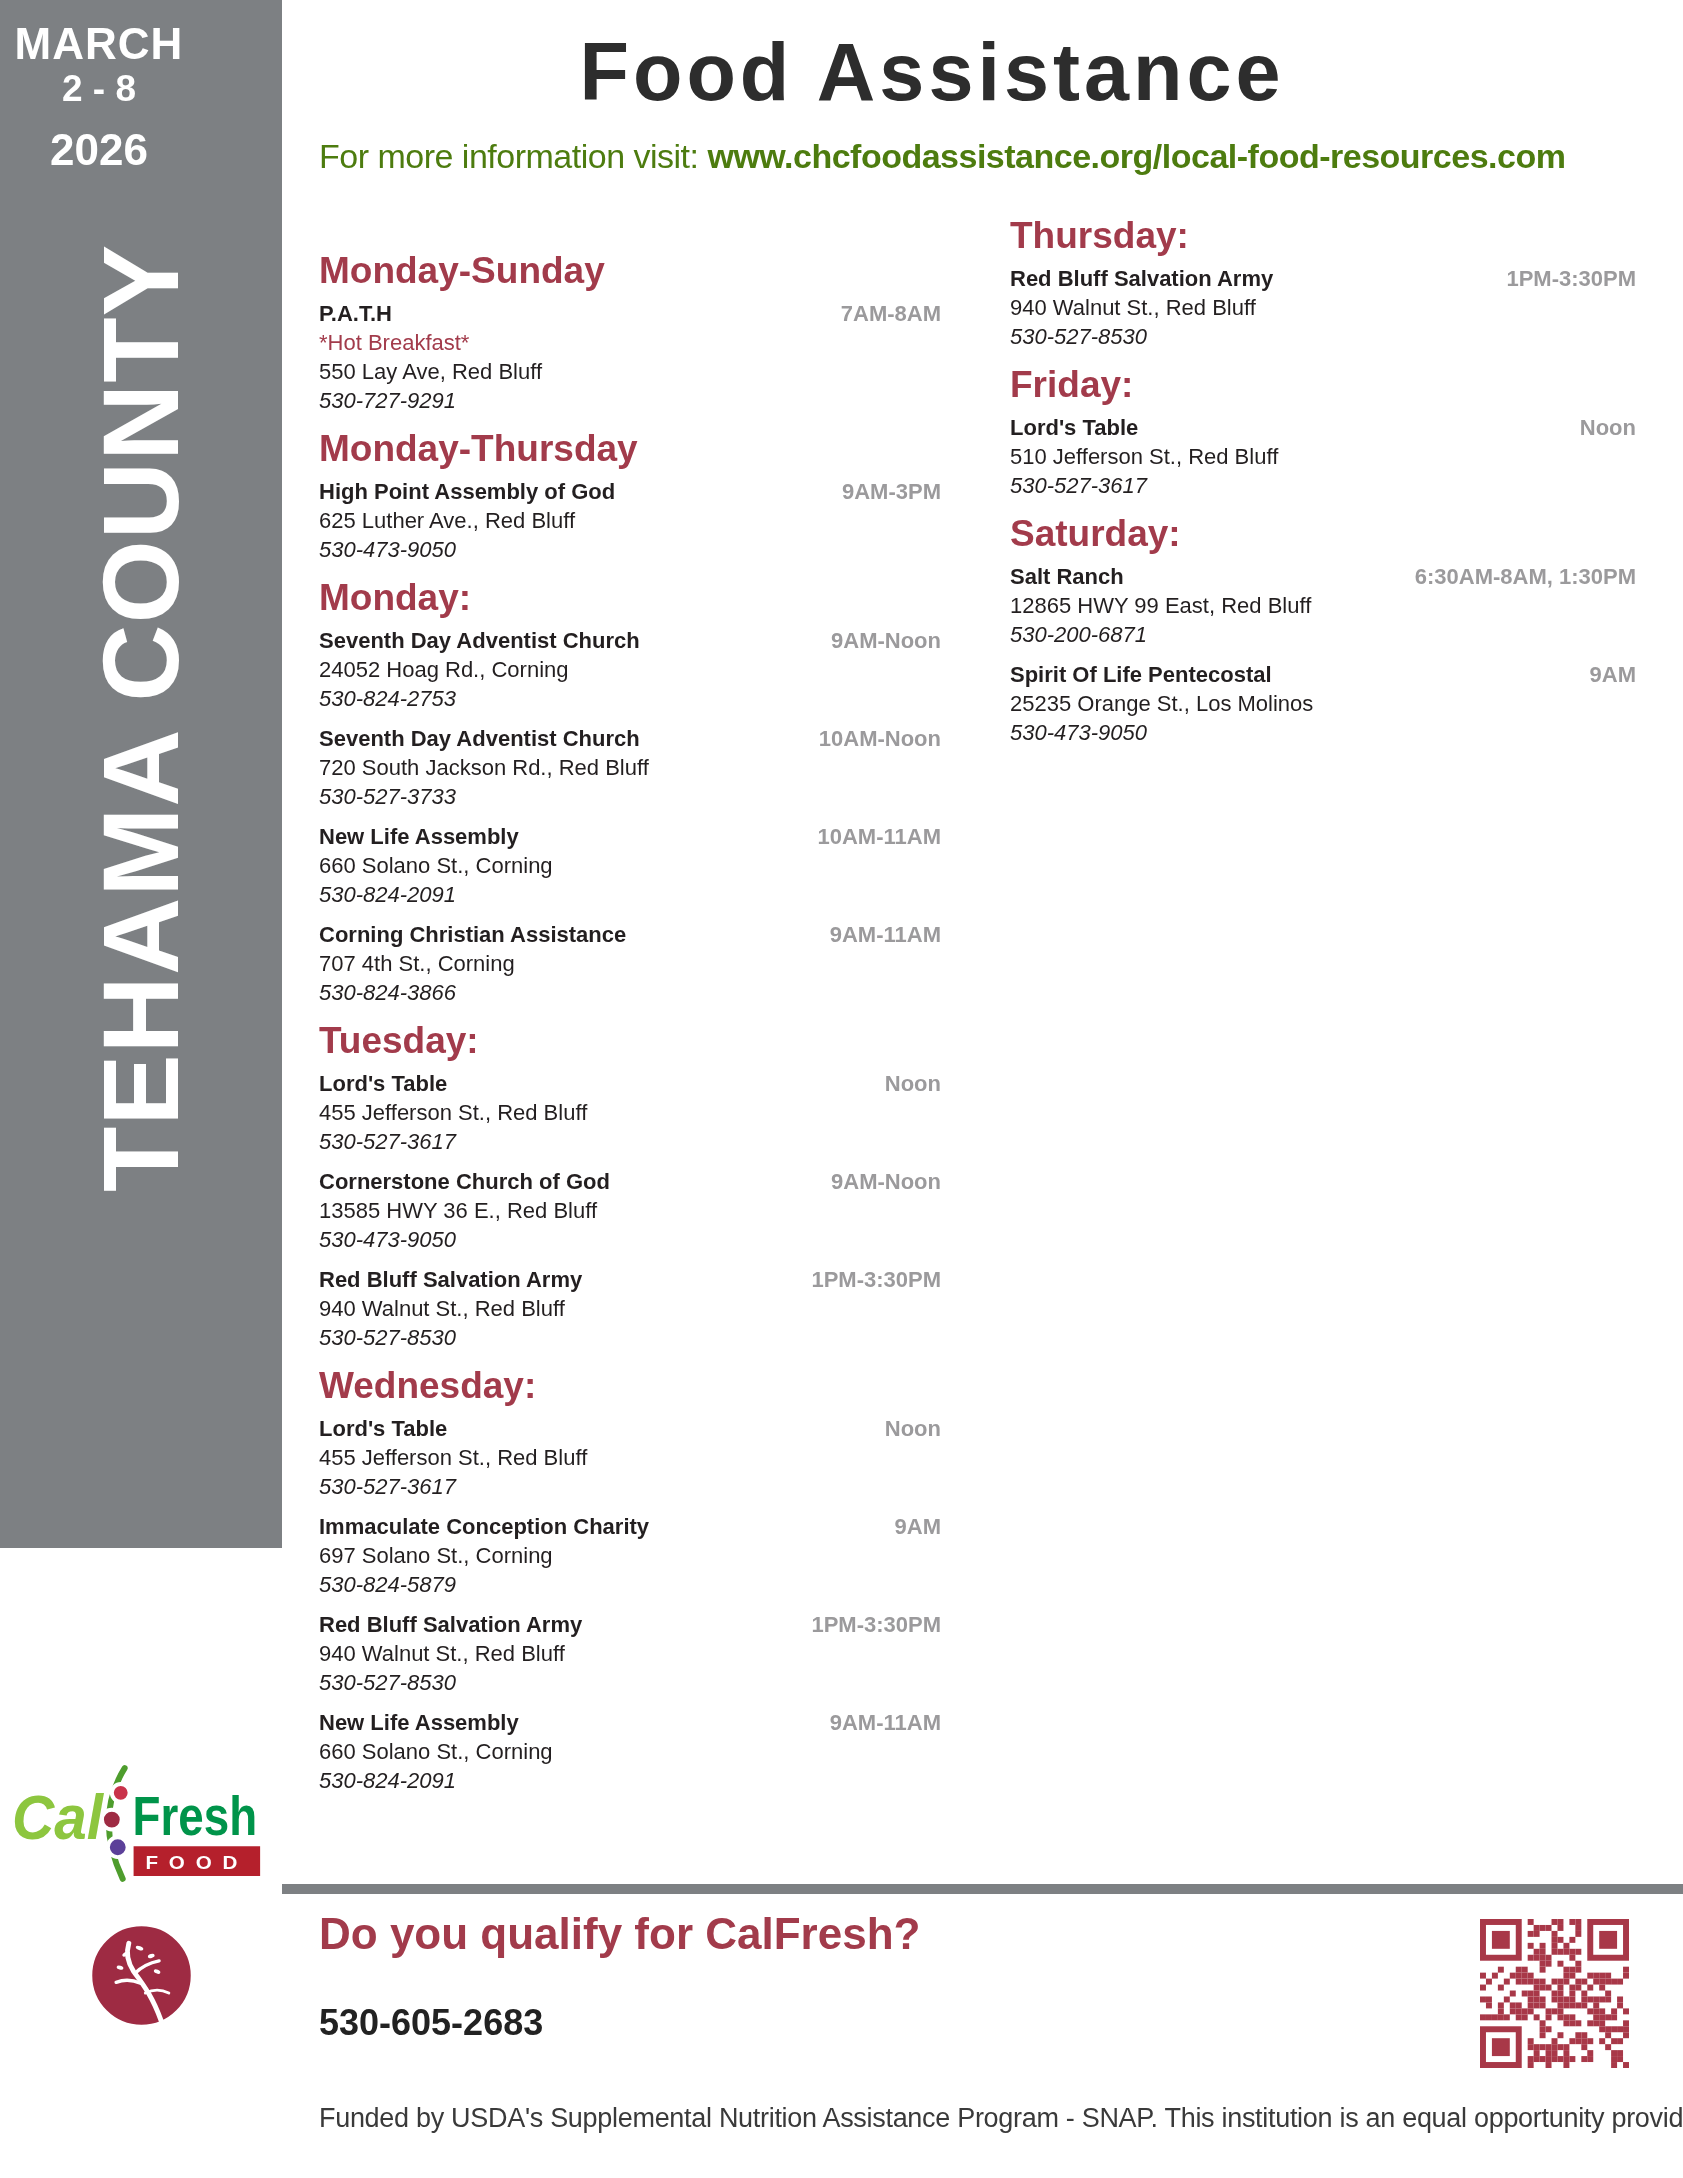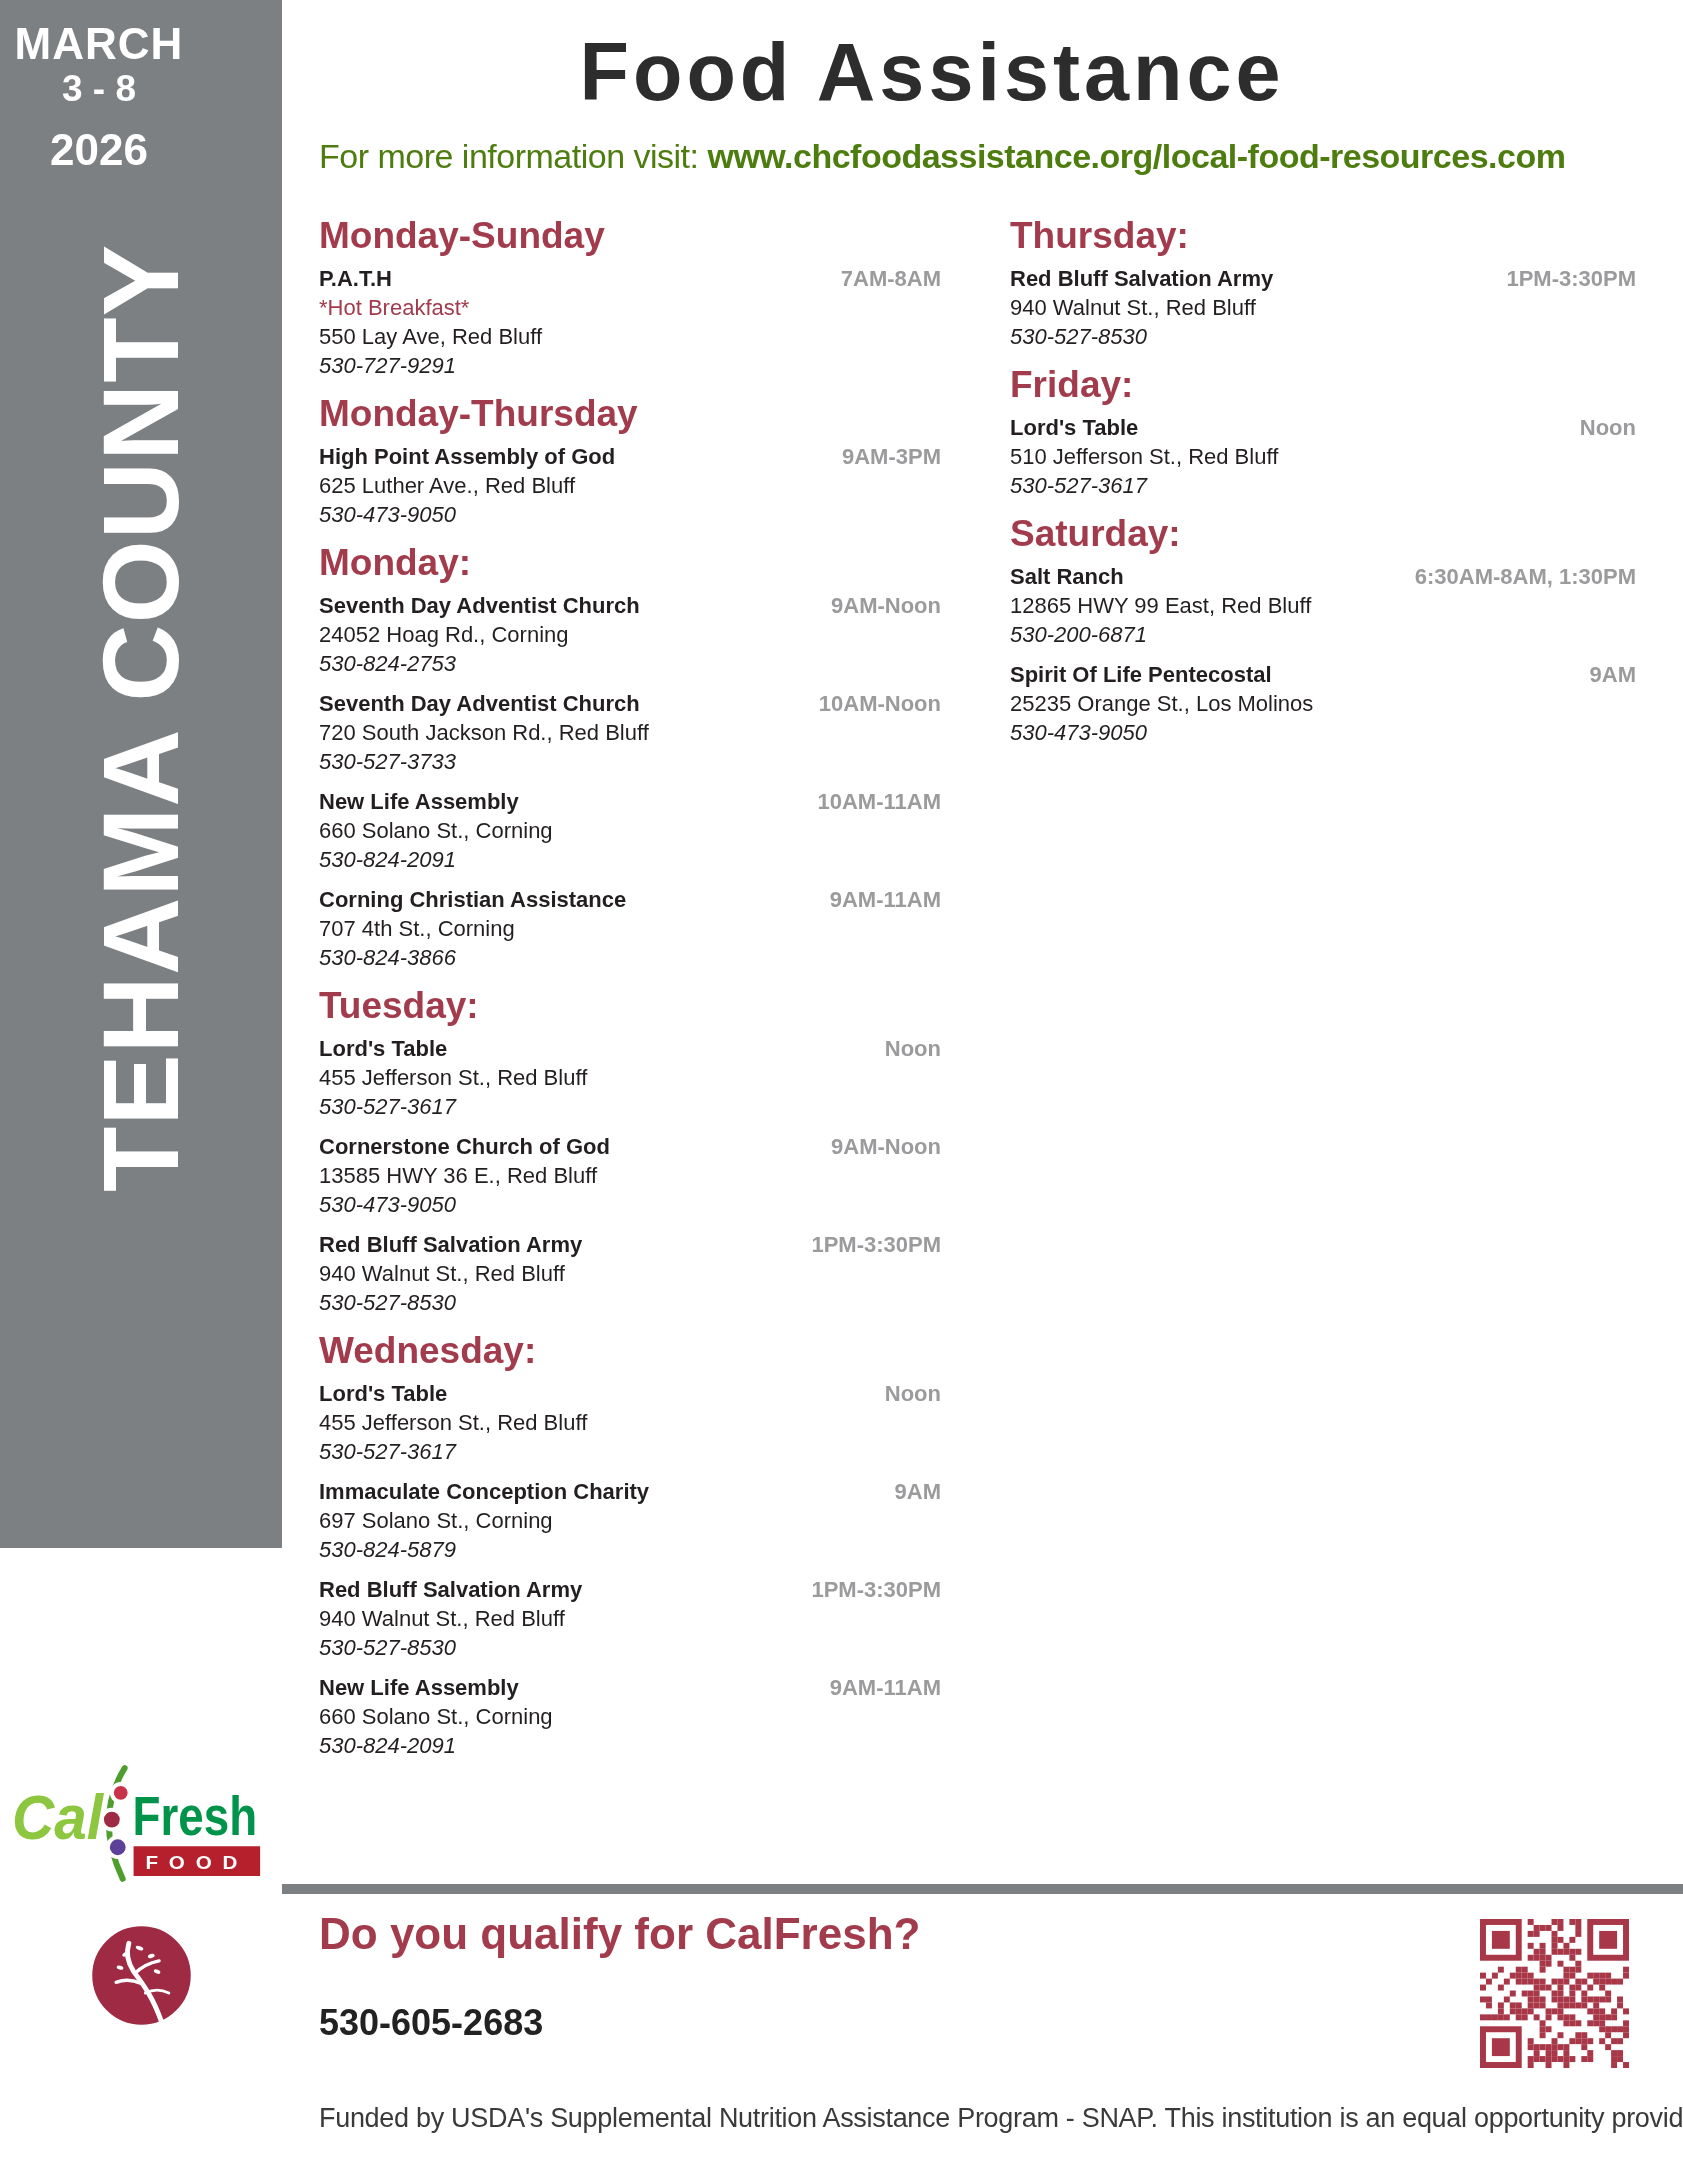--- a/index.html
+++ b/index.html
@@ -25,21 +25,21 @@
 
   
   .title{position:absolute;left:282px;top:26px;width:1300px;text-align:center;
          font-size:81px;font-weight:bold;letter-spacing:4px;color:#2D2D2D;}
   .subtitle{position:absolute;left:319px;top:137px;font-size:34px;letter-spacing:-0.5px;
             color:#4d7c0f;white-space:nowrap;}
   .subtitle b{font-weight:bold;}
 
   
   .col{position:absolute;top:216px;}
-  .col-left{left:319px;width:622px;}
+  .col-left{left:319px;width:622px;margin-top:35px;}
   .col-right{left:1010px;width:626px;}
   .sec-heading{font-size:37px;line-height:40px;font-weight:bold;
                color:var(--accent-maroon,#A23B4B);margin:14px 0 8px 0;}
   .col .sec-heading:first-child{margin-top:0;}
   .entry{margin-bottom:11px;font-size:22px;line-height:29px;}
   .entry-head{display:flex;justify-content:space-between;align-items:flex-start;}
   .entry-name{font-weight:bold;max-width:72%;}
   .entry-time{font-weight:bold;color:var(--time-gray,#9B9A9C);white-space:nowrap;
               flex-shrink:0;text-align:right;}
   .entry-note{color:var(--accent-maroon,#A23B4B);}
@@ -56,21 +56,21 @@
   .qr{position:absolute;left:1480px;top:1919px;width:149px;height:149px;}
 </style>
 </head>
 <body>
 
 <div class="page">
 
   <div class="sidebar">
     <div class="side-top">
       <div class="side-month">MARCH</div>
-      <div class="side-dates">3 - 8</div>
+      <div class="side-dates">2 - 8</div>
       <div class="side-year">2026</div>
     </div>
 
     <div class="county-wrap">
       <span>TEHAMA COUNTY</span>
     </div>
 
     <svg class="calfresh" viewBox="0 0 264 120">
       <path d="M116,4 C95,38 95,76 114,116" fill="none" stroke="#ffffff" stroke-width="14" stroke-linecap="round"></path>
       <path d="M116,4 C95,38 95,76 114,116" fill="none" style="stroke:var(--calfresh-stem-green,#4E9D2D)" stroke-width="6" stroke-linecap="round"></path>

